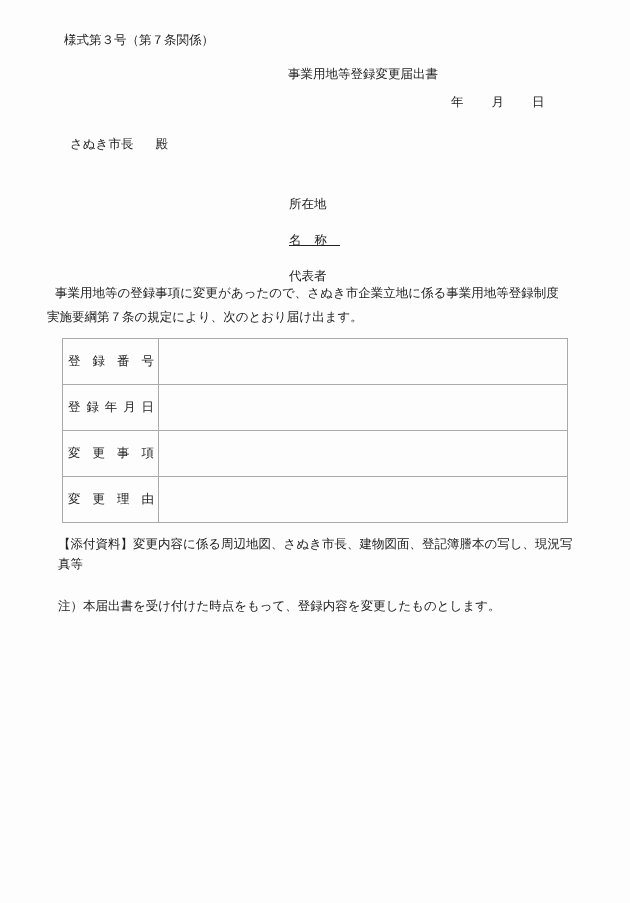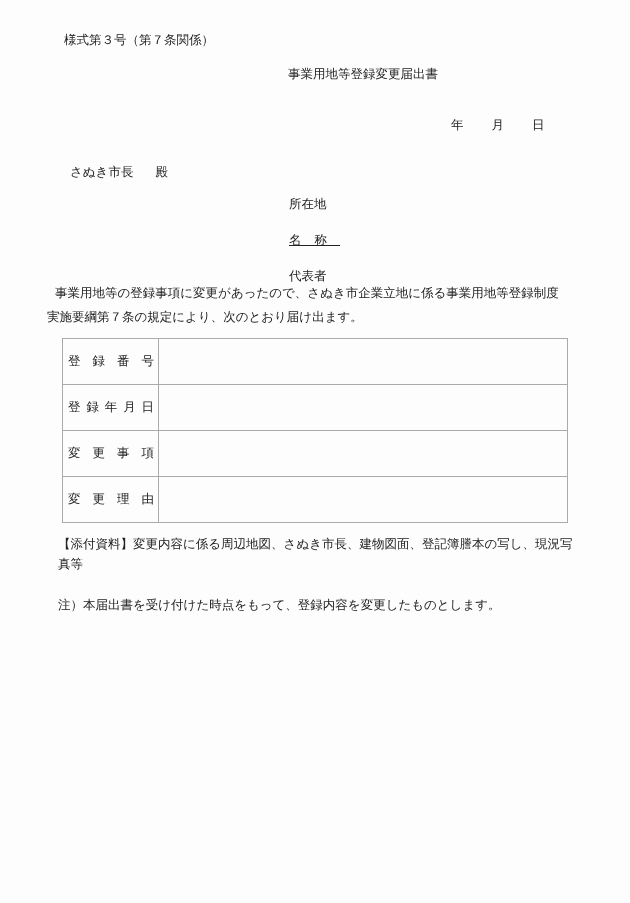--- a/index.html
+++ b/index.html
@@ -13,24 +13,24 @@
       position: relative;
       overflow: hidden;
       font-family: "DejaVu Serif", "Liberation Serif", serif;
       color: #222;
       font-size: 12.5px;
     }
     .abs { position: absolute; white-space: nowrap; line-height: 1; }
 
     .form-number { left: 64px; top: 34px; }
     .doc-title { left: 252px; top: 68px; font-size: 12.5px; margin-left: 36px; }
-    .date-row { left: 451px; top: 119px; }
+    .date-row { left: 451px; top: 96px; }
     .date-row span { display: inline-block; }
     .date-row .gap { width: 28px; }
-    .addressee { left: 70px; top: 138px; margin-top: 28px; }
+    .addressee { left: 70px; top: 138px; }
     .addressee .sp { display: inline-block; width: 22px; }
 
     .applicant { left: 289px; top: 186px; }
     .applicant div { height: 24px; line-height: 1; margin-top: 12px; }
     .applicant .spaced { letter-spacing: 13px; text-decoration: underline; }
 
     .body-text {
       left: 47px; top: 281px;
       white-space: normal;
       width: 520px;
@@ -63,21 +63,21 @@
       width: 86px;
     }
     .reg-table td.value { background: #fdfdfd; }
 
     .attachments {
       left: 58px; top: 534px;
       white-space: normal;
       width: 522px;
       line-height: 20px;
     }
-    .note { left: 58px; top: 600px; font-family: Liberation Mono, monospace; }
+    .note { left: 58px; top: 600px; }
   </style>
 </head>
 <body>
 
 <div class="abs form-number">様式第３号（第７条関係）</div>
 
 <div class="abs doc-title">事業用地等登録変更届出書</div>
 
 <div class="abs date-row">
   <span>年</span><span class="gap"></span><span>月</span><span class="gap"></span><span>日</span>

